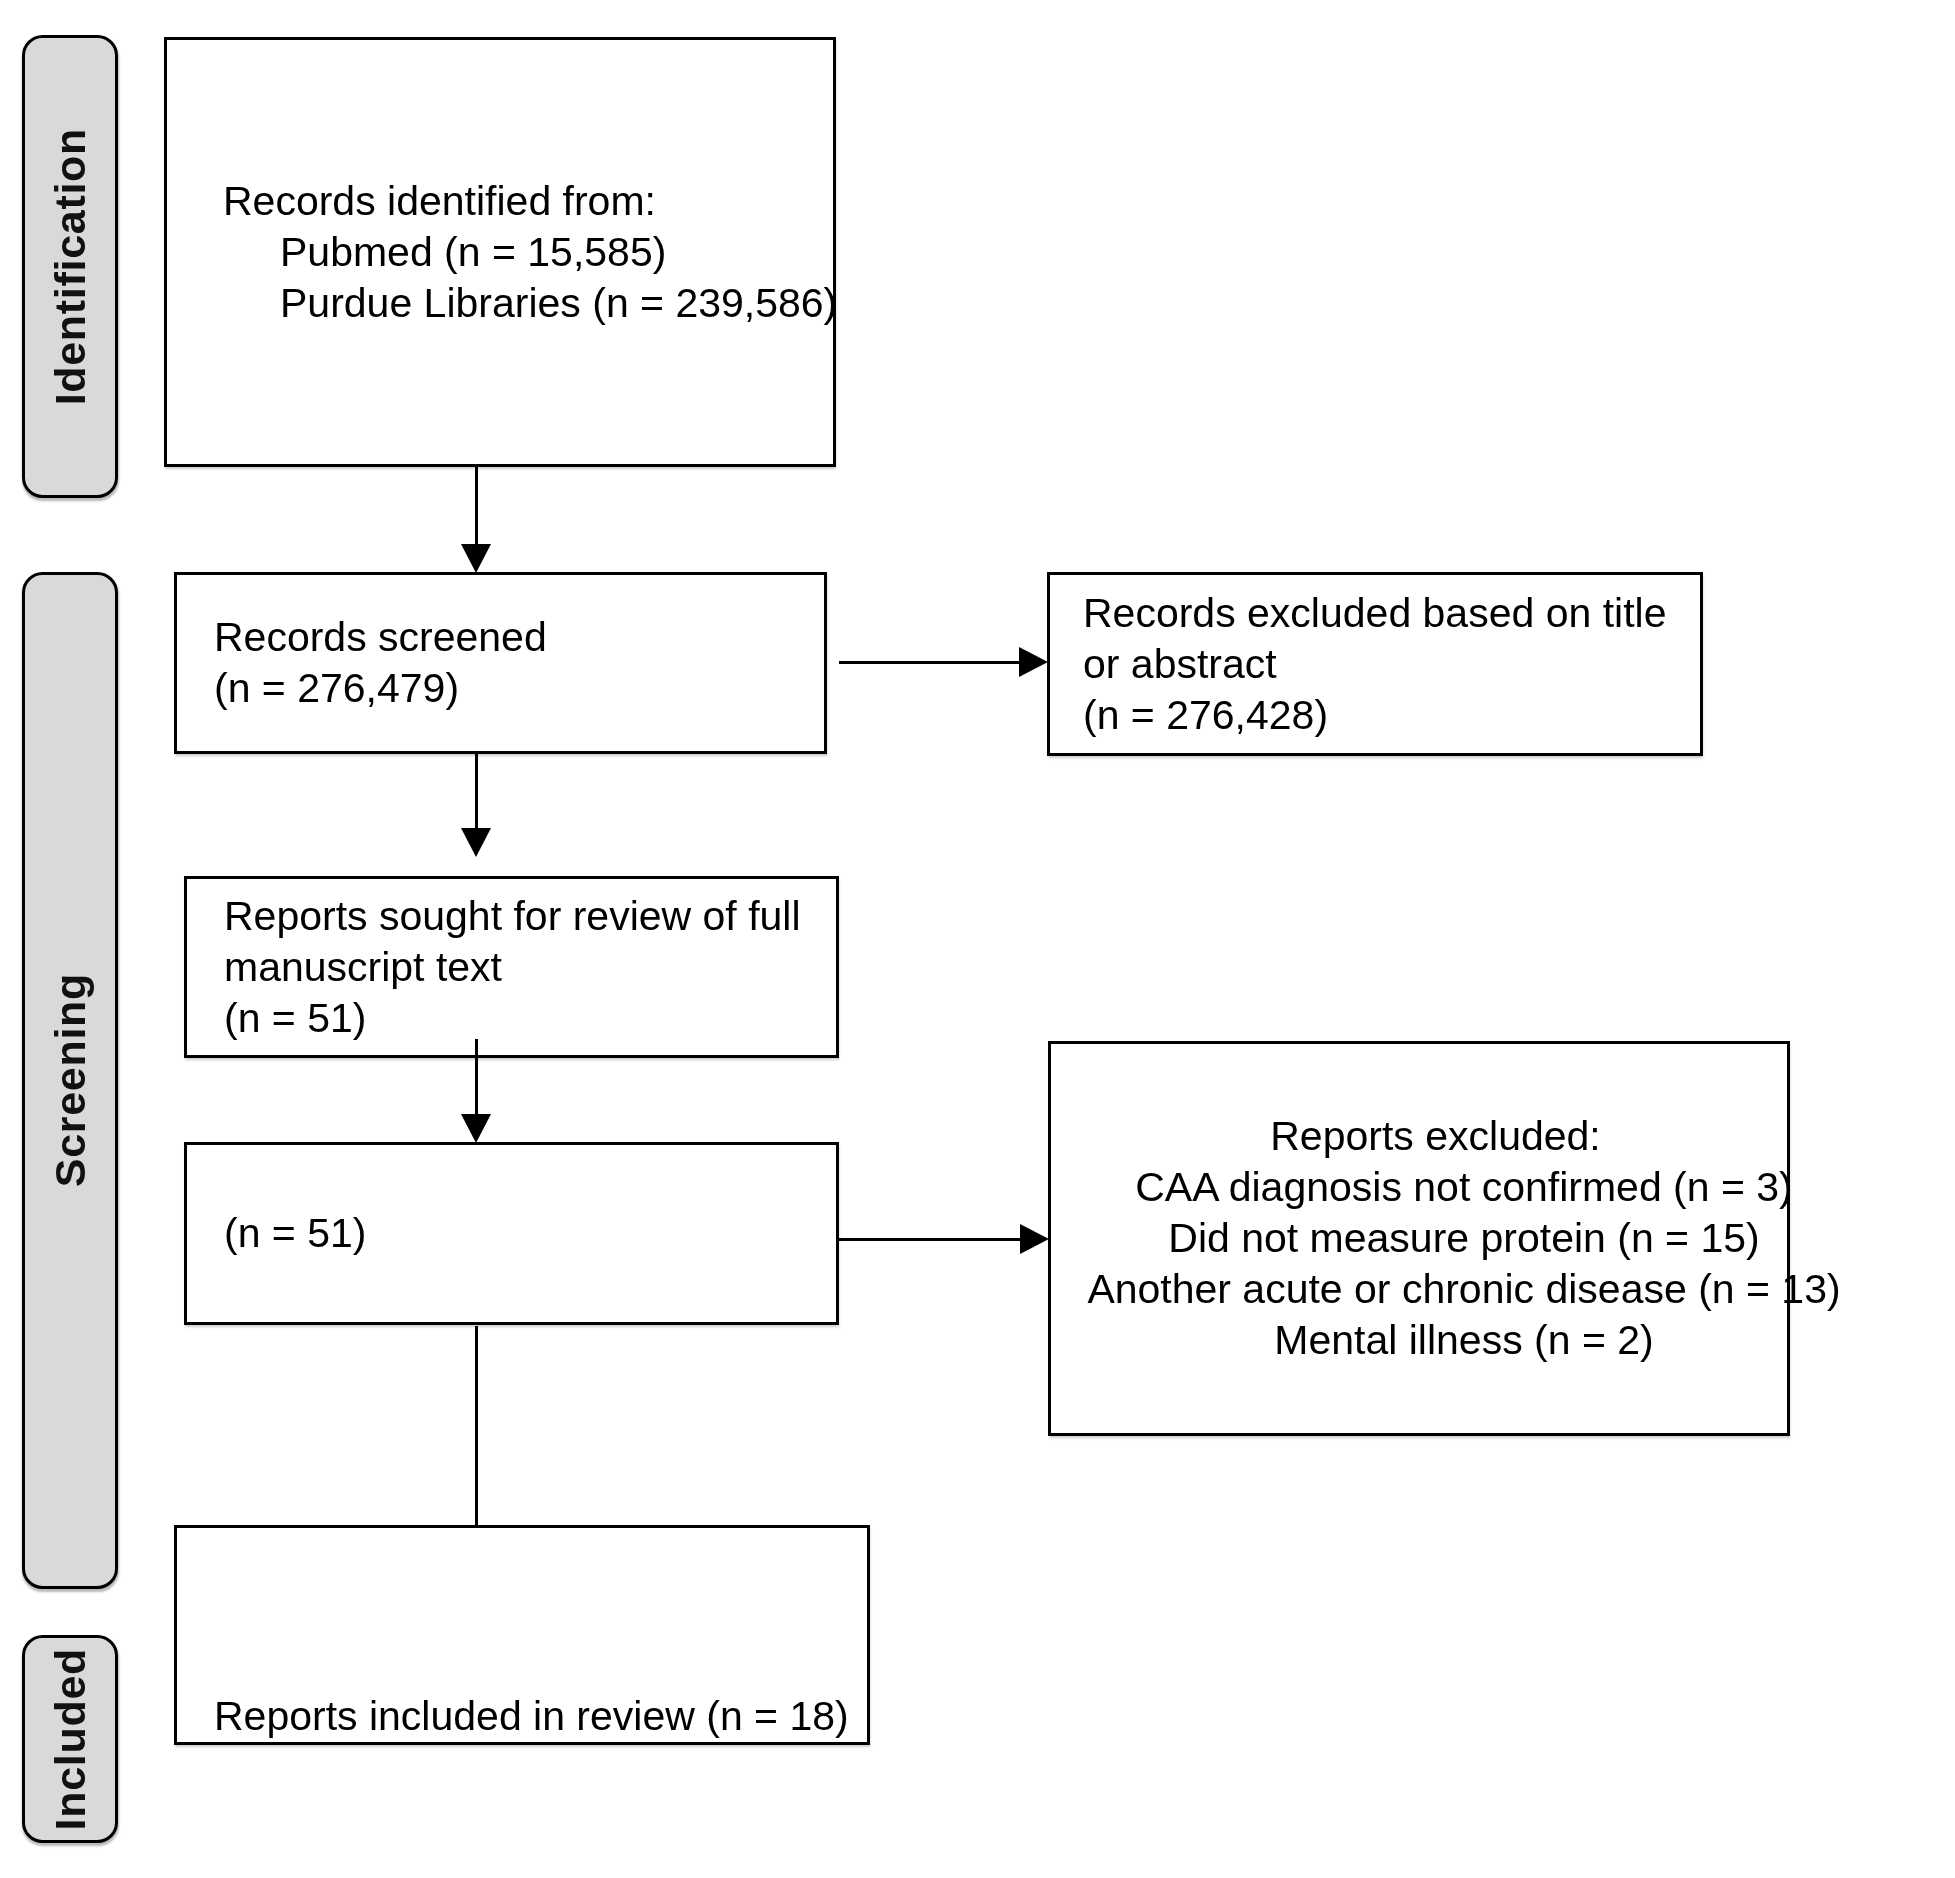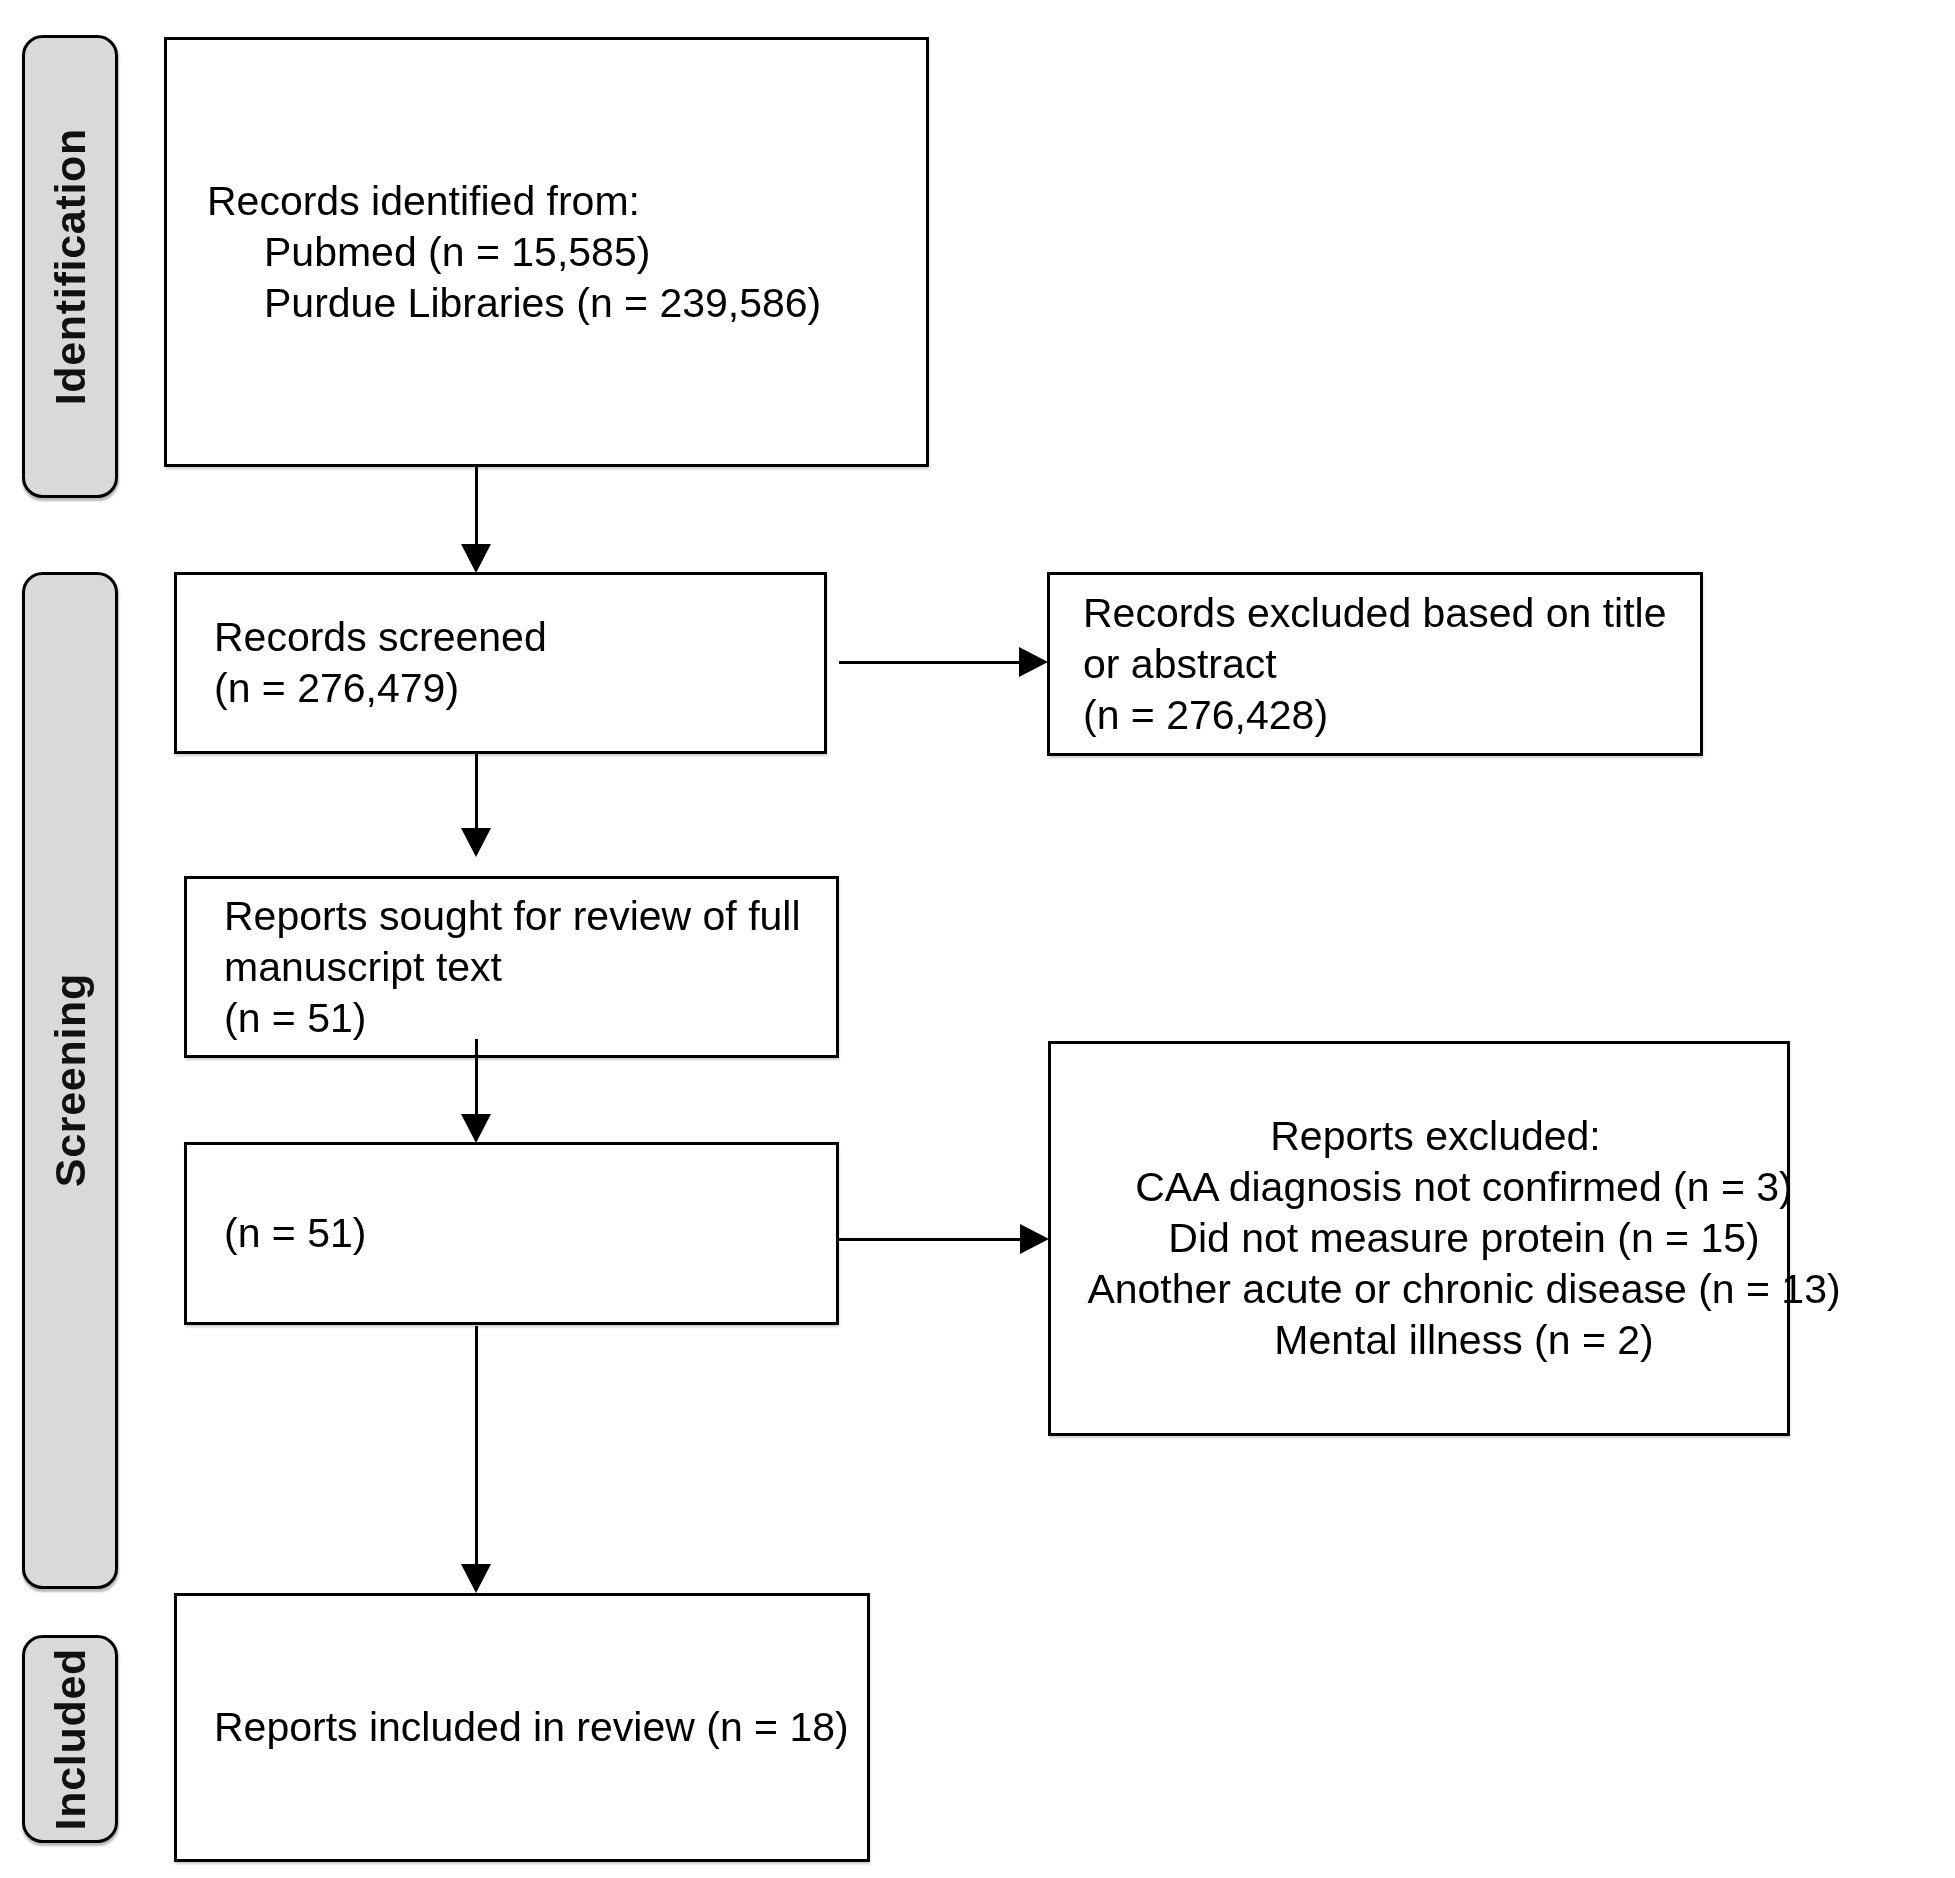--- a/index.html
+++ b/index.html
@@ -63,21 +63,21 @@
   <div class="stage" style="left:22px; top:35px; width:96px; height:463px;">
     <span class="stage-label">Identification</span>
   </div>
   <div class="stage" style="left:22px; top:572px; width:96px; height:1017px;">
     <span class="stage-label">Screening</span>
   </div>
   <div class="stage" style="left:22px; top:1635px; width:96px; height:208px;">
     <span class="stage-label">Included</span>
   </div>
 
-  <div class="node" style="left:164px; top:37px; width:765px; height:430px; padding-left:40px; padding-right:14.7px;">
+  <div class="node" style="left:164px; top:37px; width:672px; height:430px; padding-left:56px; padding-right:14.7px;">
     <div class="line">Records identified from:</div>
     <div class="line indent">Pubmed (n = 15,585)</div>
     <div class="line indent">Purdue Libraries (n = 239,586)</div>
   </div>
 
   <div class="vline" style="left:475px; top:467px; height:78px;"></div>
   <div class="arrow-down" style="left:461px; top:544px;"></div>
 
   <div class="node" style="left:174px; top:572px; width:653px; height:182px; padding-left:37px;">
     <div class="line">Records screened</div>
@@ -116,18 +116,18 @@
     <div class="line">Reports excluded:</div>
     <div class="line indent">CAA diagnosis not confirmed (n = 3)</div>
     <div class="line indent">Did not measure protein (n = 15)</div>
     <div class="line indent">Another acute or chronic disease (n = 13)</div>
     <div class="line indent">Mental illness (n = 2)</div>
   </div>
 
   <div class="vline" style="left:475px; top:1326px; height:241px;"></div>
   <div class="arrow-down" style="left:461px; top:1564px;"></div>
 
-  <div class="node" style="left:174px; top:1593px; width:696px; height:269px; padding-left:37px;">
+  <div class="node" style="left:174px; top:1525px; width:696px; height:220px; padding-left:37px;justify-content:flex-end;">
     <div class="line">Reports included in review (n = 18)</div>
   </div>
 
 </div>
 
 
 </body></html>

